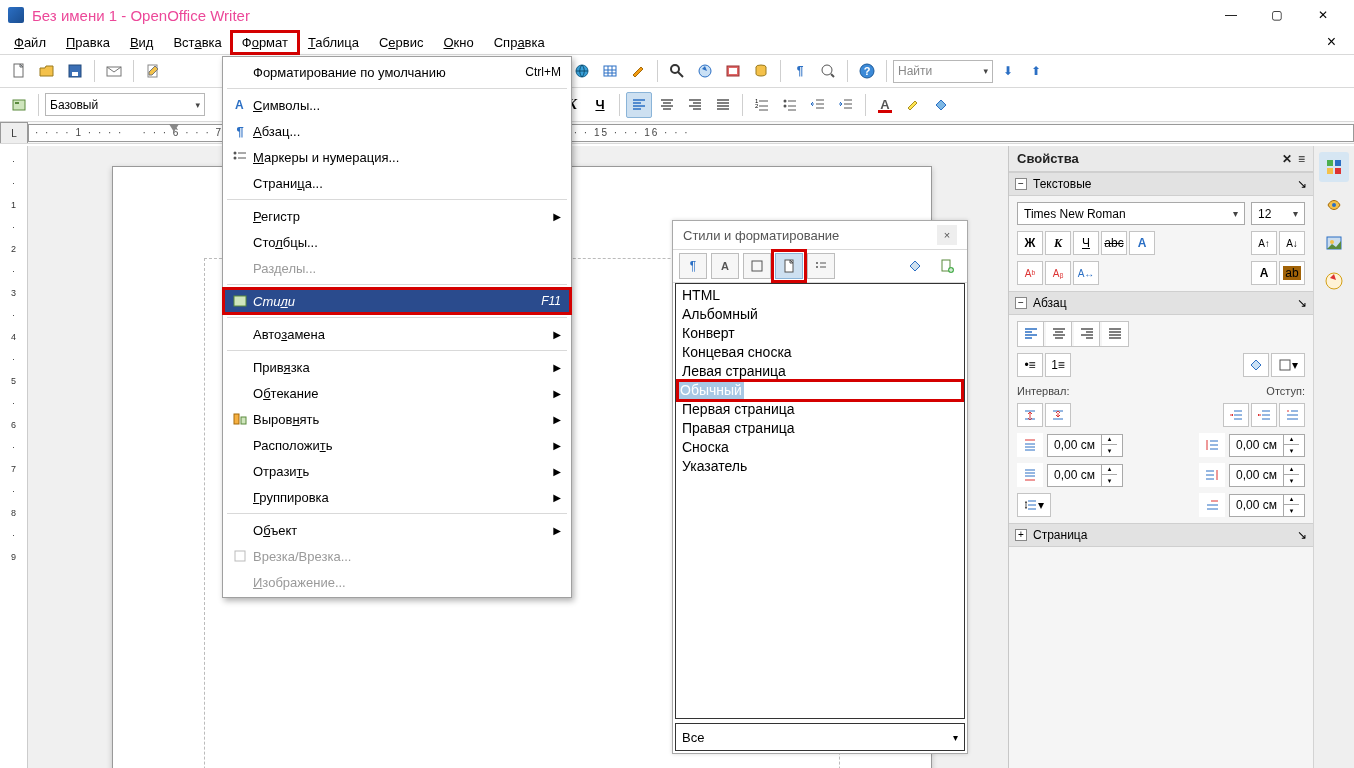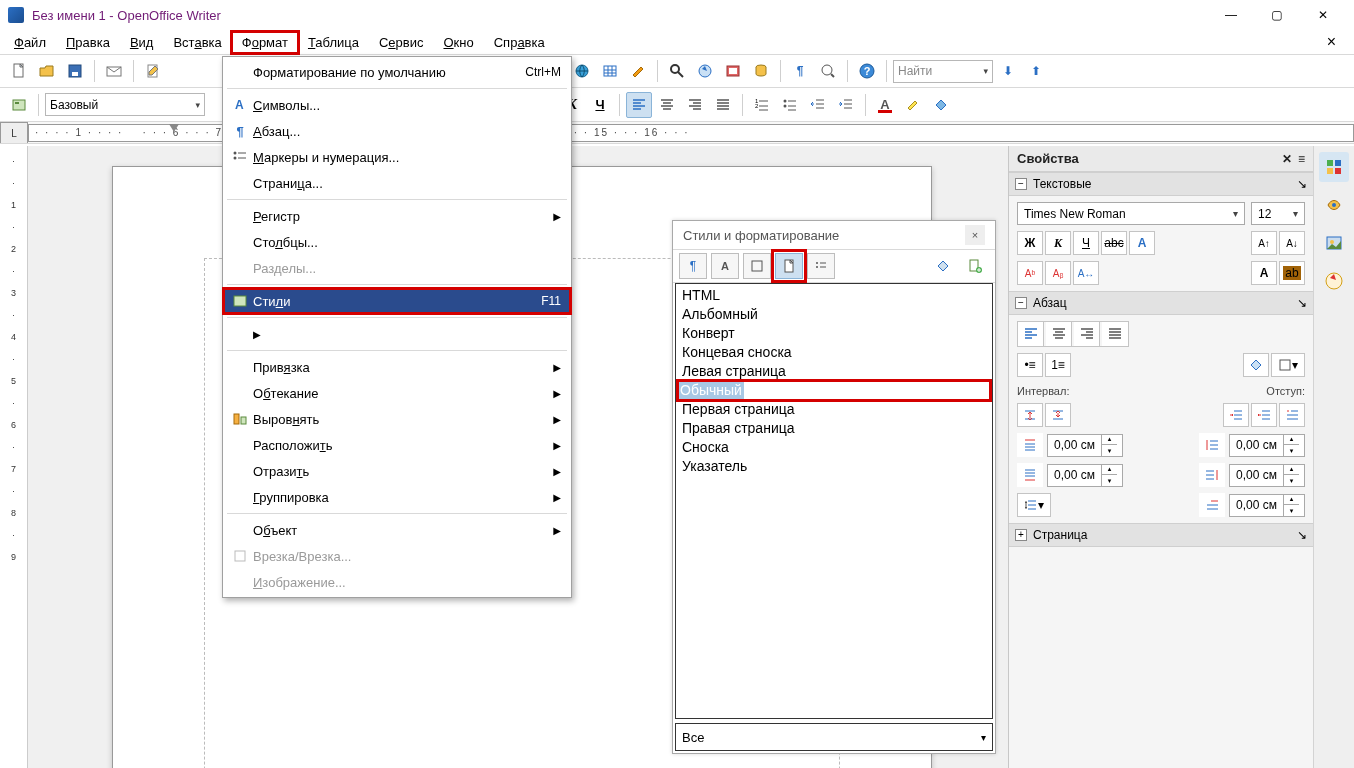--- a/index.html
+++ b/index.html
@@ -1,21 +1,21 @@
 <!DOCTYPE html>
 <html><head>
 <meta charset="utf-8">
 <style>
 * { margin: 0; padding: 0; box-sizing: border-box; font-family: "Segoe UI", Tahoma, sans-serif; }
 body { width: 1354px; height: 768px; background: #fff; font-size: 12px; overflow: hidden; position: relative; }
 
 
 .titlebar { height: 30px; display: flex; align-items: center; padding: 0 8px; background: #fff; }
 .titlebar .app-icon { width: 16px; height: 16px; margin-right: 8px; background: linear-gradient(135deg,#2b6fc4,#1a4d8f); border-radius: 2px; }
-.titlebar .title { font-size: 13px; color: #701a75; }
+.titlebar .title { font-size: 15px; color: #ec4899; }
 .window-controls { margin-left: auto; display: flex; }
 .window-controls span { width: 46px; height: 30px; display: flex; align-items: center; justify-content: center; font-size: 12px; color: #000; }
 
 
 .menubar { height: 24px; display: flex; align-items: center; padding: 0 4px; gap: 0; position: relative; }
 .menubar .mi { padding: 3px 10px; font-size: 13px; cursor: default; position: relative; }
 .menubar .mi u { text-decoration: underline; }
 .menubar .mi.framed { outline: 3px solid #d40000; outline-offset: -1px; }
 .menubar .close-doc { margin-left: auto; margin-right: 8px; font-size: 16px; padding: 0 6px; cursor: default; }
 
@@ -44,27 +44,27 @@
 
 
 .dropdown { position: absolute; left: 222px; top: 56px; width: 350px; background: #fff; border: 1px solid #a0a0a0; box-shadow: 2px 3px 6px rgba(0,0,0,.3); z-index: 50; padding: 2px 0; }
 .dd-item { height: 26px; display: flex; align-items: center; padding: 0 10px 0 4px; font-size: 13px; cursor: default; position: relative; }
 .dd-item .dd-ico { width: 26px; display: flex; justify-content: center; }
 .dd-item .dd-label { flex: 1; }
 .dd-item .dd-label u { text-decoration: underline; }
 .dd-item .dd-accel { color: #000; font-size: 12px; }
 .dd-item .dd-sub { font-size: 10px; color: #000; }
 .dd-item.disabled { color: #9a9a9a; }
-.dd-item.highlight { background: #2a4b8d; color: #fff; }
+.dd-item.highlight { background: #2a4b8d; color: #fff; font-style: italic; }
 .dd-item.highlight .dd-accel, .dd-item.highlight .dd-sub { color: #fff; }
 .dd-sep { height: 1px; background: #d9d9d9; margin: 3px 4px; }
 .dd-item.framed { outline: 3px solid #d40000; outline-offset: -2px; }
 
 
-.styles-panel { position: absolute; left: 672px; top: 220px; width: 324px; height: 534px; background: #fff; border: 1px solid #a9a9a9; z-index: 45; display: flex; flex-direction: column; box-shadow: 0 0 4px rgba(0,0,0,.15); justify-content: center; }
+.styles-panel { position: absolute; left: 672px; top: 220px; width: 296px; height: 534px; background: #fff; border: 1px solid #a9a9a9; z-index: 45; display: flex; flex-direction: column; box-shadow: 0 0 4px rgba(0,0,0,.15); justify-content: center; }
 .sp-title { height: 28px; display: flex; align-items: center; padding: 0 10px; font-size: 13px; color: #555; background: #fff; }
 .sp-title .x { margin-left: auto; width: 20px; height: 20px; background: #eee; display:flex; align-items:center; justify-content:center; font-size:11px; }
 .sp-toolbar { height: 34px; border-top: 1px solid #d9d9d9; border-bottom: 1px solid #d9d9d9; display: flex; align-items: center; padding: 0 6px; gap: 4px; }
 .sp-tb-btn { width: 28px; height: 26px; border: 1px solid #bdbdbd; background: #f6f6f6; display: flex; align-items: center; justify-content: center; font-size: 12px; }
 .sp-tb-btn.active { background: #cde0f1; border-color: #8ab4d8; }
 .sp-tb-btn.framed { outline: 3px solid #d40000; outline-offset: 1px; }
 .sp-spacer { flex: 1; }
 .sp-list { flex: 1; border: 1px solid #333; margin: 0 2px; overflow-y: auto; padding: 2px 4px; font-size: 14px; line-height: 19px; }
 .sp-list-item { cursor: default; padding: 0 2px; }
 .sp-list-item.selected { background: #a8c8e4; color: #fff; }
@@ -416,20 +416,21 @@
         <svg class="svgico" viewBox="0 0 16 16">
           <rect x="2" y="3" width="12" height="10" fill="#cfe5bd" stroke="#5a8a3d"></rect>
         </svg>
       </div>
     <div class="dd-label">Сти<u>л</u>и</div>
     <div class="dd-accel">F11</div>
   </div>
   <div class="dd-sep"></div>
   <div class="dd-item">
     <div class="dd-ico"></div>
+    <div class="dd-label">Авто<u>з</u>амена</div>
     <div class="dd-sub">▶</div>
   </div>
   <div class="dd-sep"></div>
   <div class="dd-item">
     <div class="dd-ico"></div>
     <div class="dd-label">Прив<u>я</u>зка</div>
     <div class="dd-sub">▶</div>
   </div>
   <div class="dd-item">
     <div class="dd-ico"></div>

